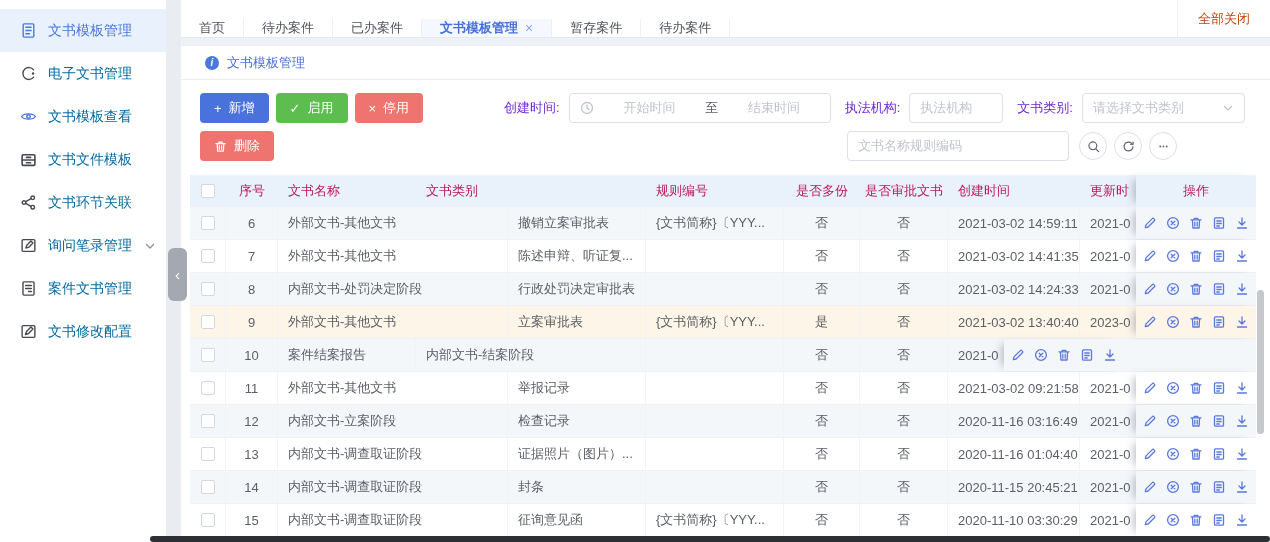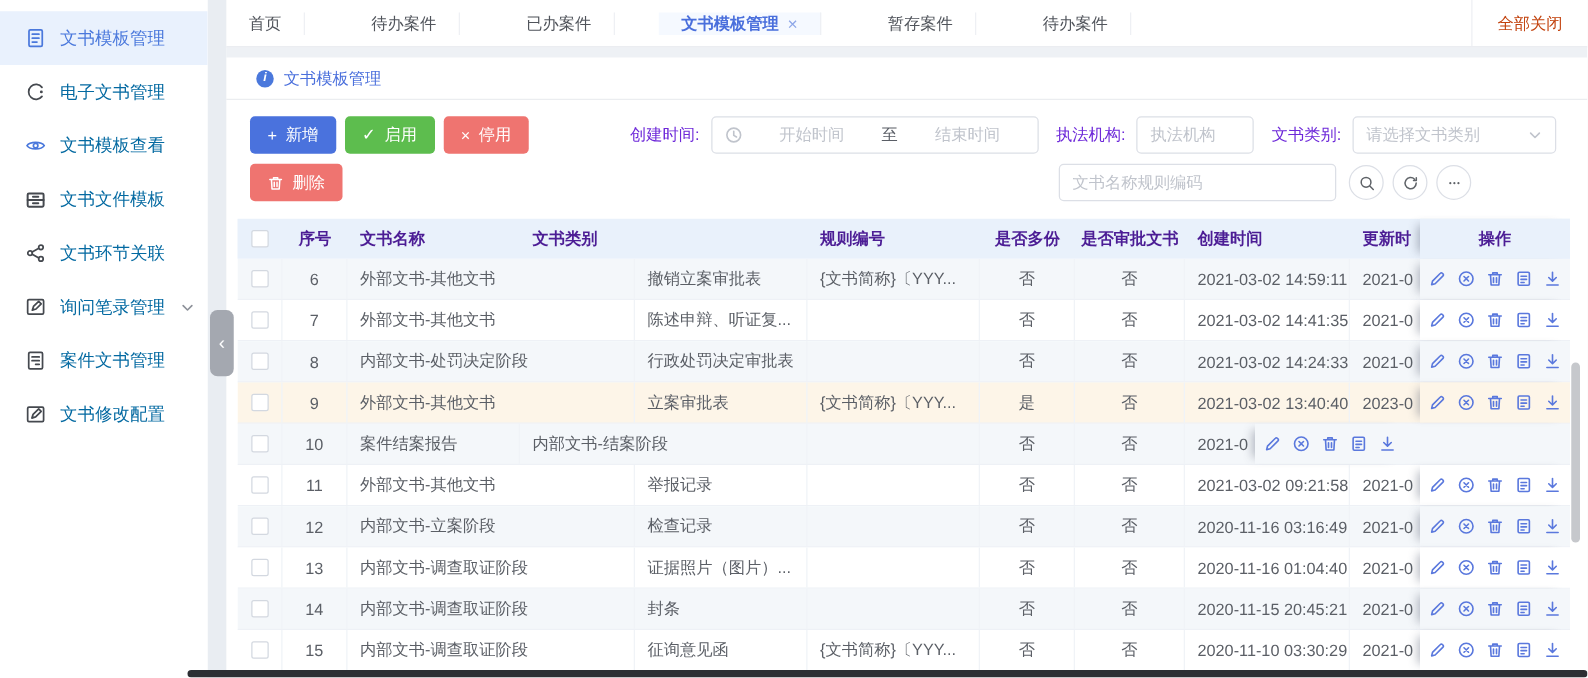--- a/index.html
+++ b/index.html
@@ -18,21 +18,21 @@
   .side-icon[data-name="eye-icon"] { color:#4a78dc; }
   .side-arrow { margin-left:auto; color:#8d9199; }
   .side-arrow svg { width:12px; height:12px; }
 
   .divider { position:absolute; left:166px; top:0; width:15px; height:542px; background:#e9edf2; z-index:2; }
   .handle { position:absolute; left:168px; top:248px; width:19px; height:53px; background:#a4a8b0; border-radius:6px; color:#fff; display:flex; align-items:center; justify-content:center; font-size:15px; z-index:4; cursor:pointer; }
 
   
   .main { position:absolute; left:181px; top:0; width:1089px; height:542px; background:#eef1f5; }
   .tabbar { height:38px; background:#fff; border-bottom:1px solid #e5e8ed; display:flex; align-items:stretch; }
-  .tabs { display:flex; align-items:center;gap:35px; }
+  .tabs { display:flex; align-items:flex-end; }
   .tab { padding:0 18px; display:flex; align-items:center; gap:7px; border-right:1px solid #eef0f4; color:#50545b; cursor:pointer; white-space:nowrap; }
   .tab.active { color:#4a6fdc; font-weight:bold; background:#f5f9ff; }
   .tab-close { color:#8ea7e8; font-weight:normal; font-size:14px; cursor:pointer; }
   .close-all { margin-left:auto; border-left:1px solid #eef0f4; padding:0 20px; display:flex; align-items:center; color:#c2410c; cursor:pointer; }
 
   .panel { position:absolute; left:0; top:46px; width:1089px; height:496px; background:#fff; }
   .info-row { height:34px; border-bottom:1px solid #ebedf0; display:flex; align-items:center; gap:8px; padding-left:24px; color:#4a6fdc; }
   .info-dot { width:14px; height:14px; border-radius:50%; background:#4a78dc; color:#fff; font-size:10px; font-weight:bold; font-style:italic; display:flex; align-items:center; justify-content:center; }
 
   
@@ -59,21 +59,21 @@
   .sel-chev { color:#c0c4cc; }
   .sel-chev svg { width:12px; height:12px; }
   .spacer { flex:1; }
   .inp-rule { width:222px; margin-right:10px; }
   .circ { width:28px; height:28px; border:1px solid #dcdfe6; border-radius:50%; display:flex; align-items:center; justify-content:center; color:#5f6368; margin-right:7px; cursor:pointer; background:#fff; }
   .circ svg { width:13px; height:13px; }
   .rgap { width:86px; }
 
   
   .table { margin:14px 0 0 9px; width:1066px; }
-  .thead { display:flex; height:32px; background:#e9f1fb; color:#4c1d95; font-weight:bold; align-items:center; }
+  .thead { display:flex; height:32px; background:#e9f1fb; color:#be185d; font-weight:normal; align-items:center; }
   .tbody { height:329px; overflow:hidden; }
   .tr { display:flex; height:33px; align-items:center; border-bottom:1px solid #eef1f6; background:#fff; cursor:pointer; }
   .tr.stripe { background:#f4f7fa; }
   .tr.hl { background:#fdf5e8; }
   .cell { padding-left:10px; white-space:nowrap; overflow:hidden; height:100%; display:flex; align-items:center; border-right:1px solid #f0f3f7; }
   .thead .cell { border-right:none; }
   .c-check { width:36px; justify-content:center; padding-left:0; }
   .c-no { width:52px; justify-content:center; padding-left:0; }
   .c-cat { width:230px; }
   .c-name { width:138px; }

